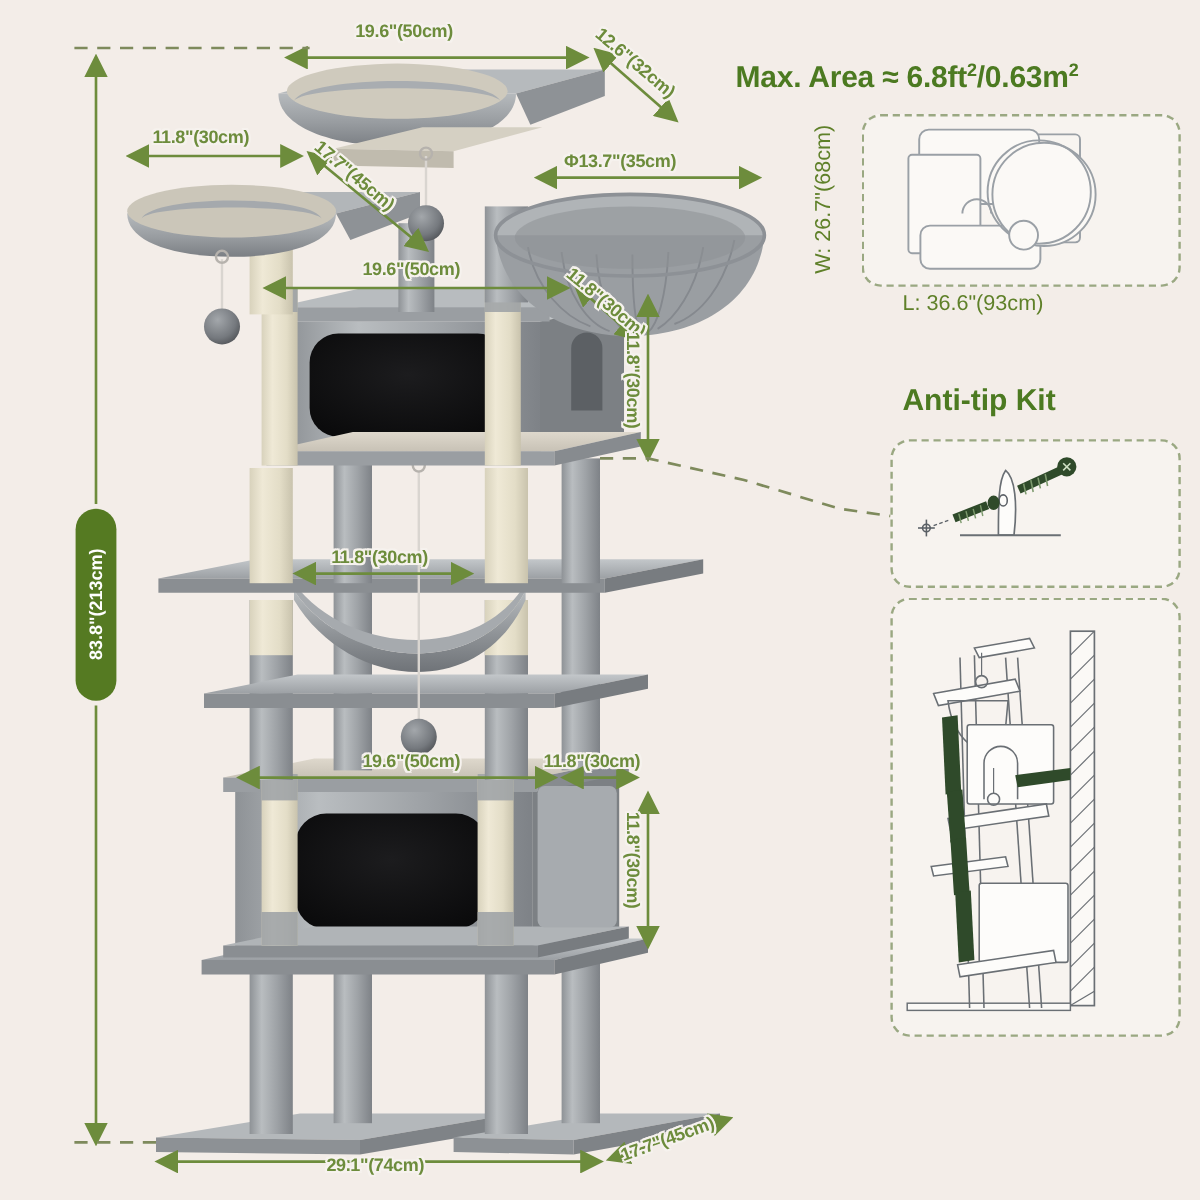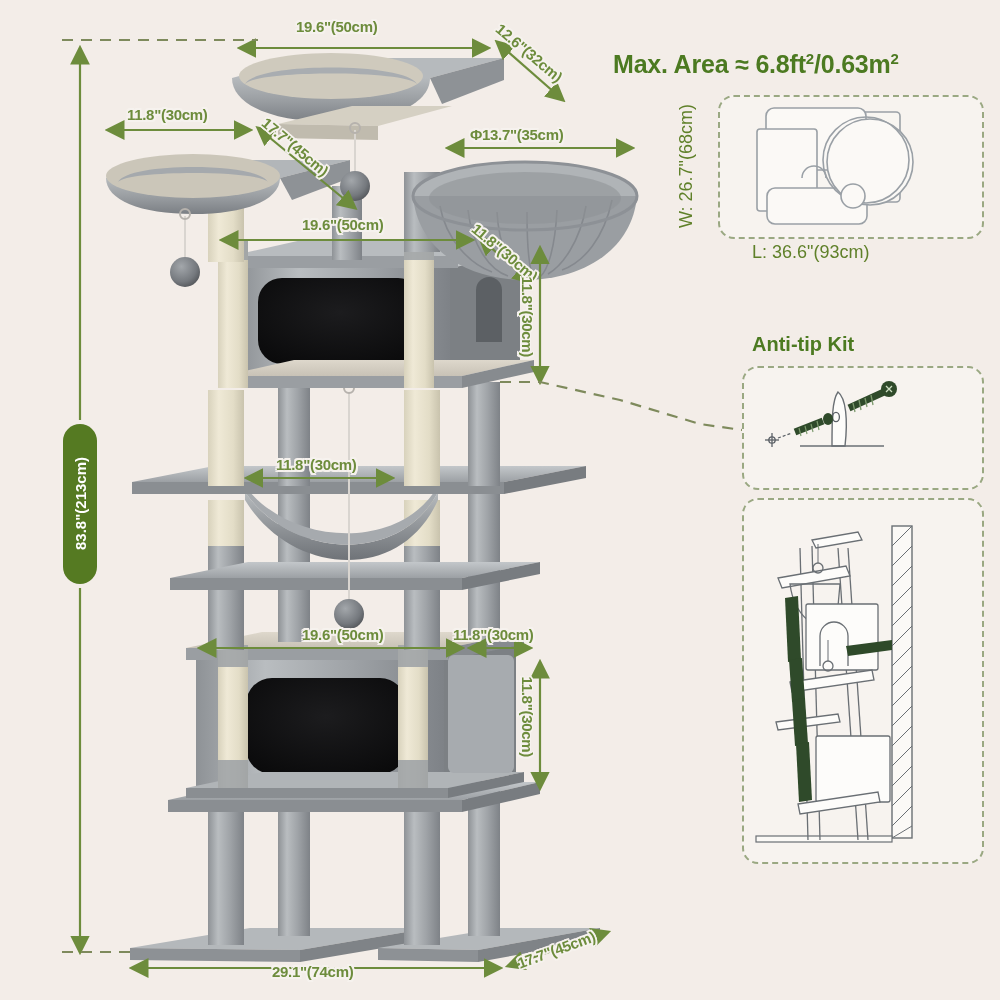--- a/index.html
+++ b/index.html
@@ -44,21 +44,21 @@
 
   
   .heading{
     position:absolute;
     color:#4c7a21;
     font-weight:bold;
     white-space:nowrap;
   }
   #max-area-title{font-size:25px;left:613px;top:30px;letter-spacing:-.2px;margin-top:20px;}
   #max-area-title sup{font-size:15px;}
-  #antitip-title{font-size:20px;left:752px;top:333px;}
+  #antitip-title{font-size:25px;left:752px;top:320px;}
 
   
   .dashbox{
     position:absolute;
     border:2px dashed #9aa882;
     border-radius:16px;
     background:#f7f3ef;
   }
   #area-box{left:718px;top:95px;width:262px;height:140px;}
   #kit-box{left:742px;top:366px;width:238px;height:120px;}

